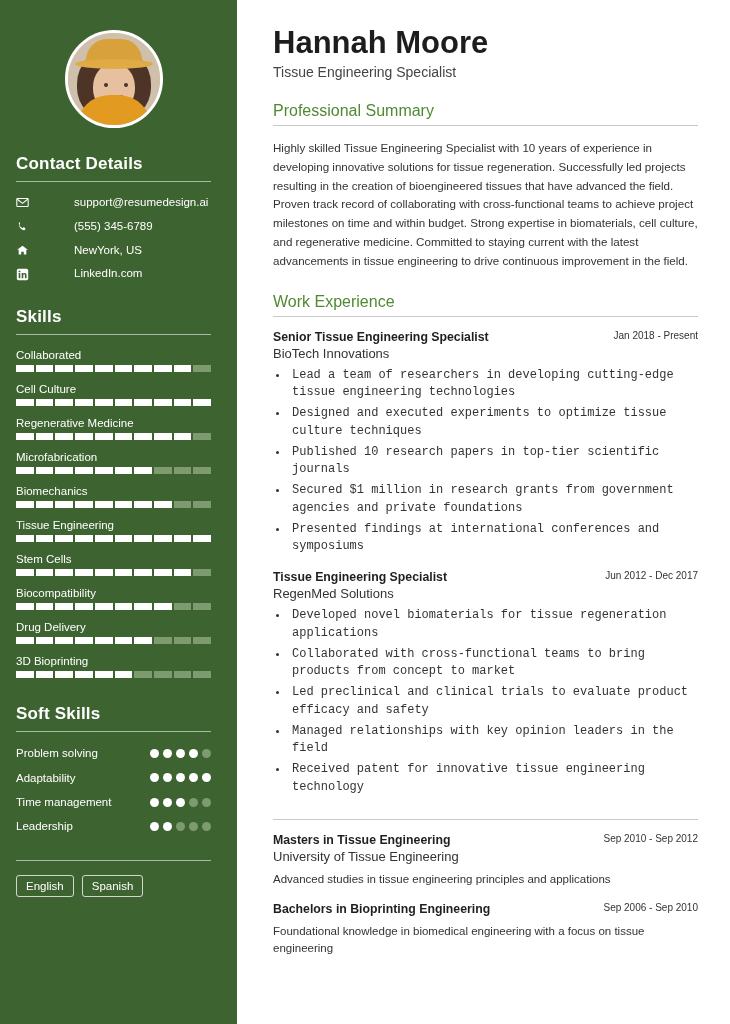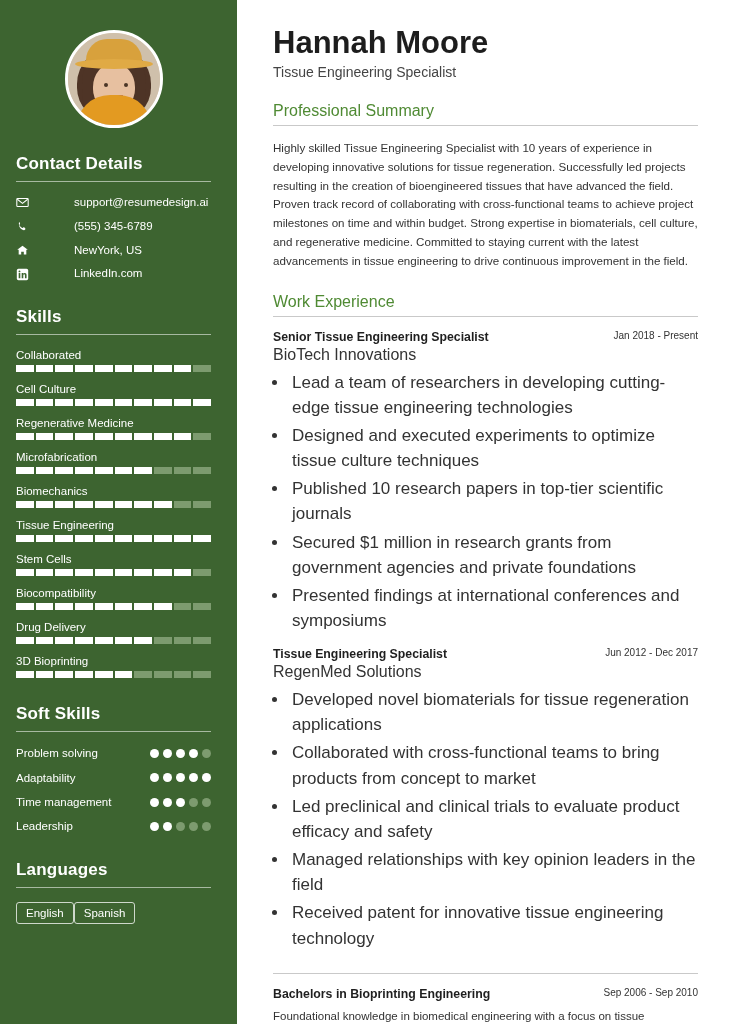--- a/index.html
+++ b/index.html
@@ -114,21 +114,21 @@
     align-items: center;
     justify-content: space-between;
     margin-bottom: 10px;
     font-size: 11.5px;
   }
   .soft-row .label { max-width: 110px; line-height: 1.25; }
   .dots { display: flex; gap: 4px; flex: 0 0 auto; }
   .dot { width: 9px; height: 9px; border-radius: 50%; background: #7d9b6f; }
   .dot.on { background: #ffffff; }
 
-  .lang-wrap { display: flex; flex-wrap: wrap; }
+  .lang-wrap { display: flex; gap: 8px; flex-wrap: wrap; }
   .lang {
     border: 1px solid rgba(255,255,255,.75);
     border-radius: 3px;
     padding: 4px 9px;
     font-size: 11.5px;
   }
 
   
   .main {
     flex: 1 1 auto;
@@ -153,28 +153,29 @@
   }
   .sec-rule { height: 1px; background: #c9c9c9; margin-bottom: 13px; }
   .section { margin-bottom: 22px; }
 
   .summary { font-size: 11.6px; line-height: 1.62; color: #333; }
 
   .job { margin-bottom: 14px; }
   .job-head { display: flex; align-items: flex-start; justify-content: space-between; }
   .job-title { font-size: 12.3px; font-weight: bold; color: #1f1f1f; }
   .job-date { font-size: 10px; color: #333; white-space: nowrap; padding-left: 10px; }
-  .job-org { font-size: 16px; color: #333; margin-top: 2px; margin-bottom: 6px; }
+  .job-org { font-size: 13px; color: #333; margin-top: 2px; margin-bottom: 6px; }
   ul.bullets { margin: 0 0 0 16px; padding: 0; }
   ul.bullets li {
-    font-size: 17px;
+    font-size: 12px;
     line-height: 1.48;
     color: #333;
     margin-bottom: 3px;
     padding-left: 3px;
+    font-family: Liberation Mono, monospace;
   }
 
   .edu { margin-bottom: 14px; }
   .edu-desc { font-size: 11.5px; color: #333; margin-top: 7px; line-height: 1.5; }
 </style>
 </head>
 <body>
 
 <div class="page">
 
@@ -439,21 +440,20 @@
               <div class="dot on"></div>
               <div class="dot"></div>
               <div class="dot"></div>
               <div class="dot"></div>
             </div>
           </div>
         </div>
     </div>
 
     <div class="block">
-      <div class="side-h">Languages</div>
       <div class="side-rule"></div>
       <div class="lang-wrap" id="lang-list">
           <div class="lang">English</div>
           <div class="lang">Spanish</div>
         </div>
     </div>
 
   </aside>
 
   <main class="main">
@@ -500,20 +500,28 @@
             </ul>
           </div>
         </div>
     </section>
 
     <section class="section">
       <div class="sec-rule"></div>
       <div id="edu-list">
           <div class="edu">
             <div class="job-head">
+              <div class="job-title">Masters in Tissue Engineering</div>
+              <div class="job-date">Sep 2010 - Sep 2012</div>
+            </div>
+            <div class="job-org">University of Tissue Engineering</div>
+            <div class="edu-desc">Advanced studies in tissue engineering principles and applications</div>
+          </div>
+          <div class="edu">
+            <div class="job-head">
               <div class="job-title">Bachelors in Bioprinting Engineering</div>
               <div class="job-date">Sep 2006 - Sep 2010</div>
             </div>
             <div class="edu-desc">Foundational knowledge in biomedical engineering with a focus on tissue engineering</div>
           </div>
         </div>
     </section>
 
   </main>
 </div>

